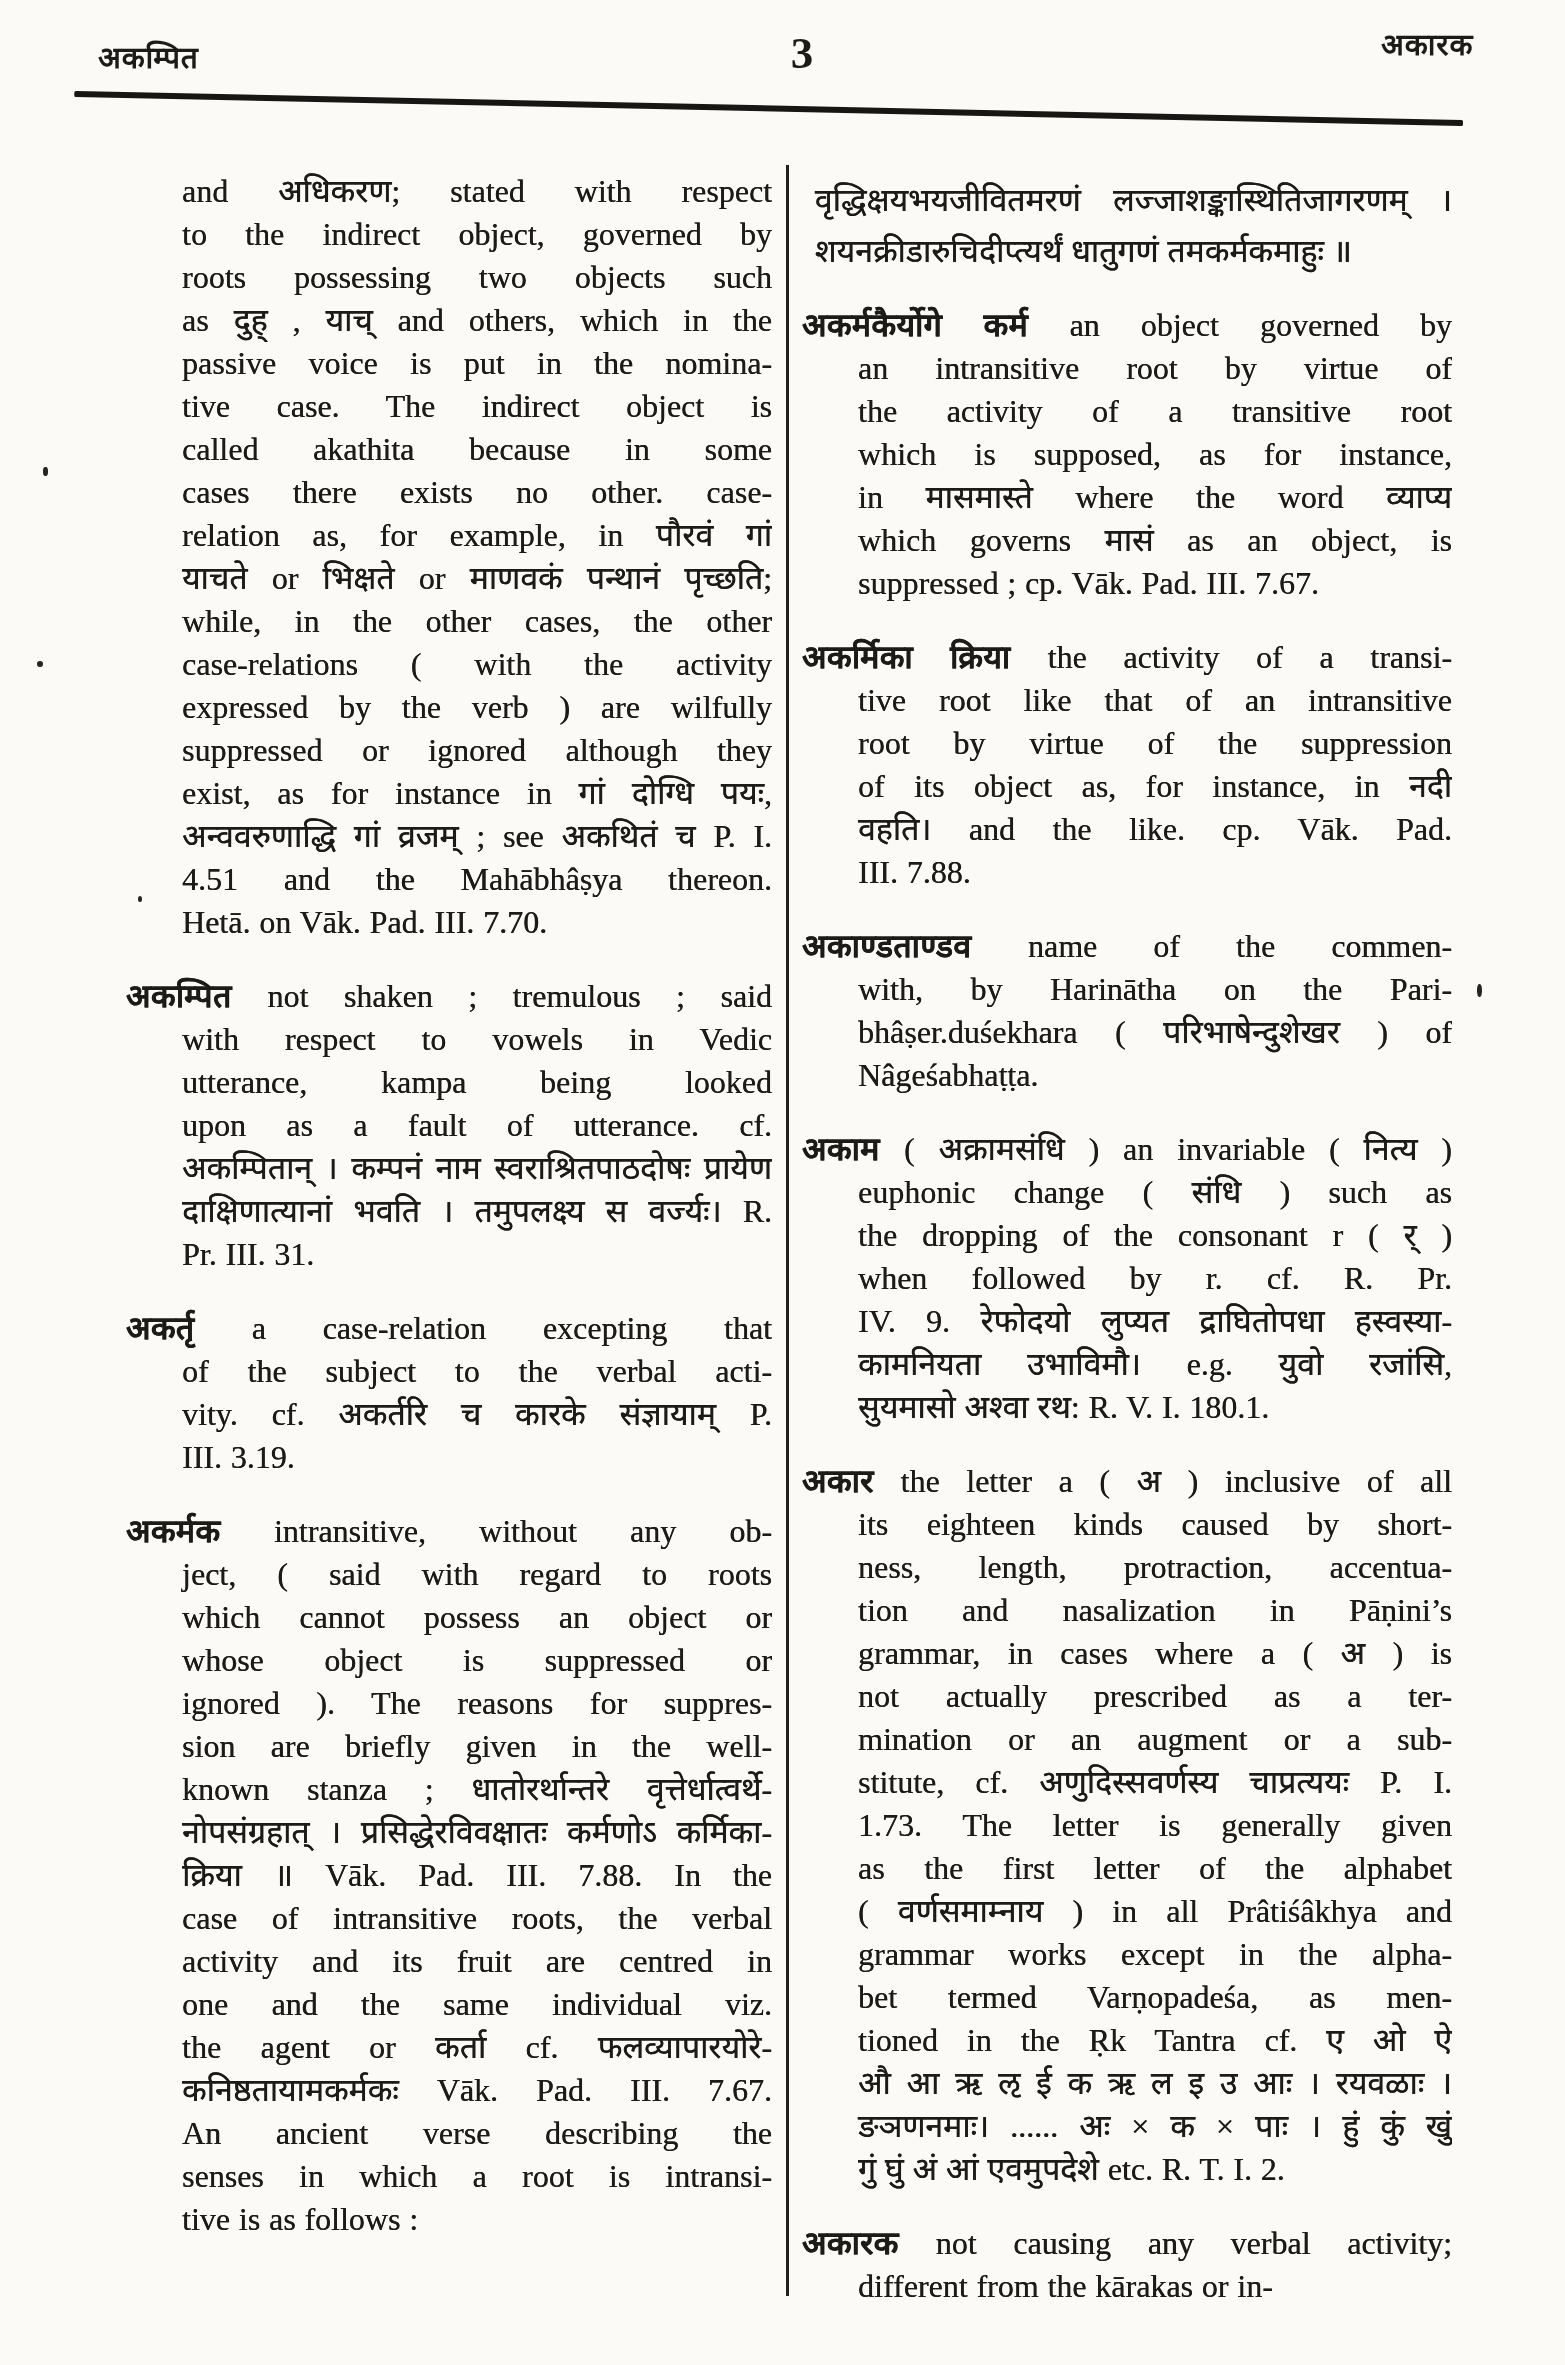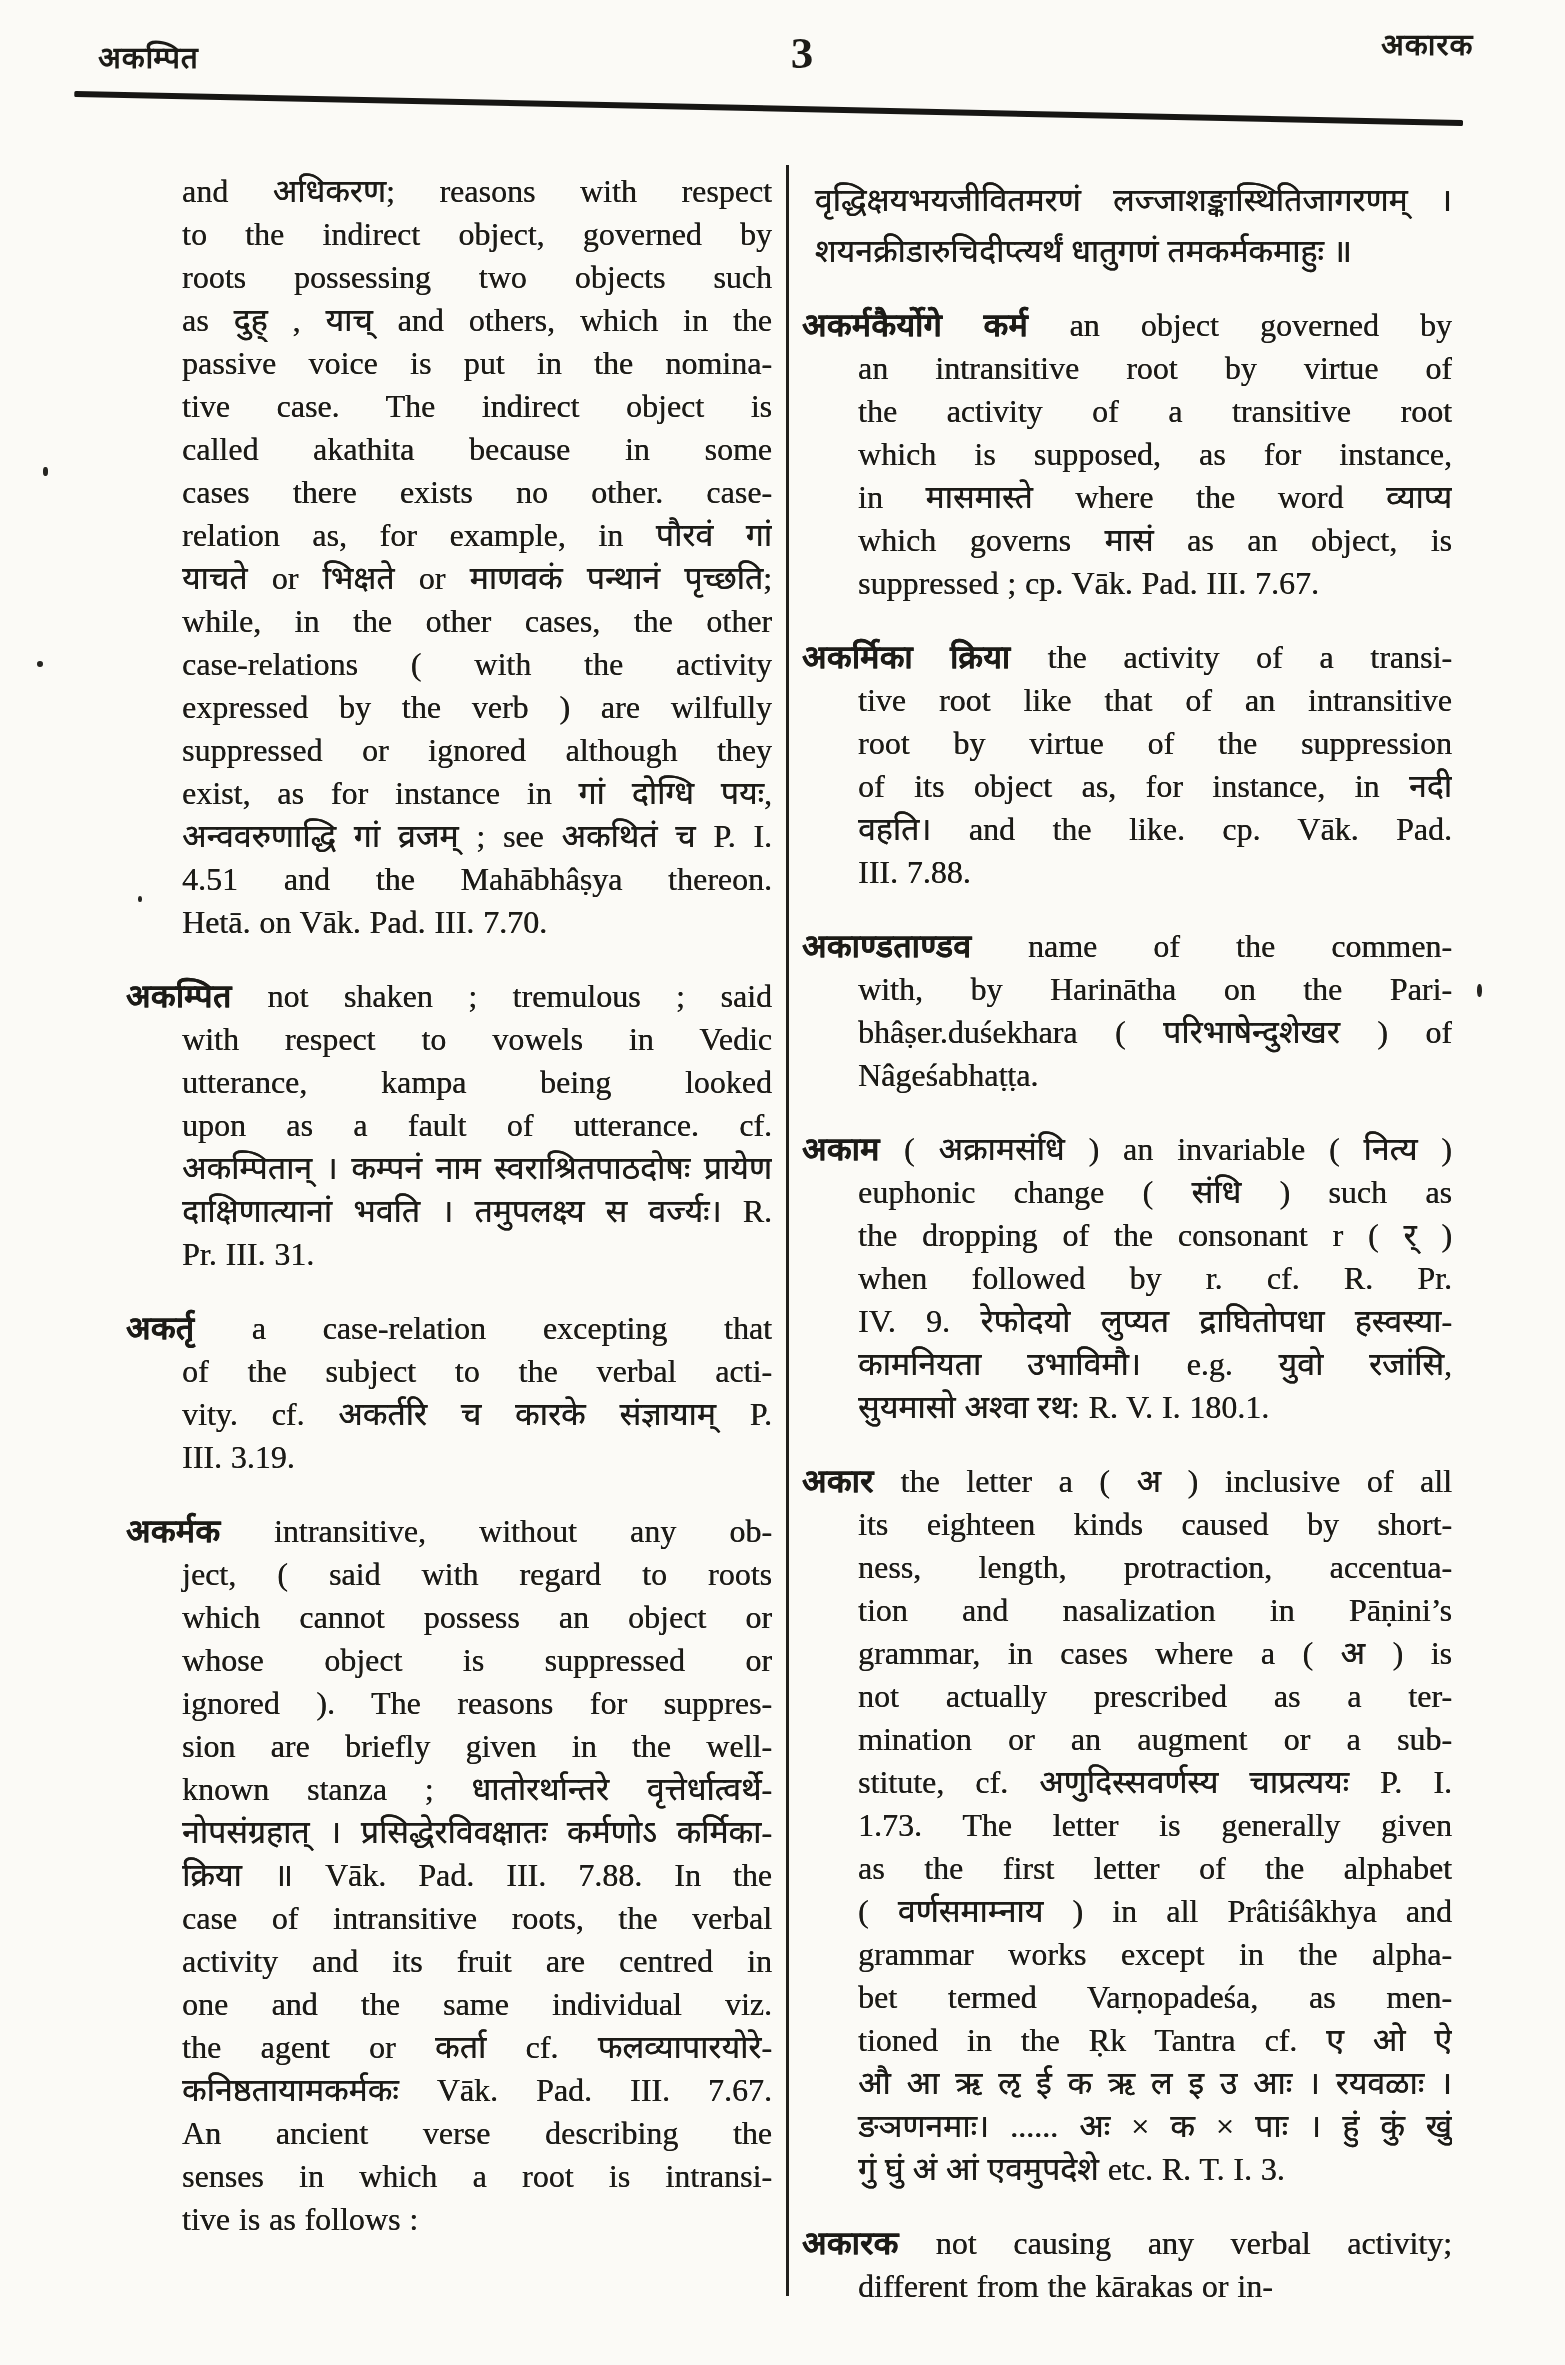--- a/index.html
+++ b/index.html
@@ -63,21 +63,21 @@
 
   <span class="page-number">3</span>
 
   <span class="running-head right">अकारक</span>
 
   <div class="header-rule"></div>
 
   <div class="col-divider"></div>
 
   <div class="column left">
-      <div class="line"><span>and अधिकरण; reasons with respect</span></div>
+      <div class="line"><span>and अधिकरण; stated with respect</span></div>
       <div class="line"><span>to the indirect object, governed by</span></div>
       <div class="line"><span>roots possessing two objects such</span></div>
       <div class="line"><span>as दुह् , याच् and others, which in the</span></div>
       <div class="line"><span>passive voice is put in the nomina-</span></div>
       <div class="line"><span>tive case.  The indirect object is</span></div>
       <div class="line"><span>called akathita because in some</span></div>
       <div class="line"><span>cases there exists no other. case-</span></div>
       <div class="line"><span>relation as, for example, in पौरवं गां</span></div>
       <div class="line"><span>याचते or भिक्षते or माणवकं पन्थानं पृच्छति;</span></div>
       <div class="line"><span>while, in the other cases, the other</span></div>
@@ -154,21 +154,21 @@
       <div class="line"><span>mination or an augment or a sub-</span></div>
       <div class="line"><span>stitute, cf. अणुदिस्सवर्णस्य चाप्रत्ययः P. I.</span></div>
       <div class="line"><span>1.73.  The letter is generally given</span></div>
       <div class="line"><span>as the first letter of the alphabet</span></div>
       <div class="line"><span>( वर्णसमाम्नाय ) in all Prâtiśâkhya and</span></div>
       <div class="line"><span>grammar works except in the alpha-</span></div>
       <div class="line"><span>bet termed Varṇopadeśa, as men-</span></div>
       <div class="line"><span>tioned in the Ṛk Tantra cf. ए ओ ऐ</span></div>
       <div class="line"><span>औ आ ऋ ऌ ई क ऋ ल इ उ आः । रयवळाः ।</span></div>
       <div class="line"><span>ङञणनमाः। ...... अः × क × पाः । हुं कुं खुं</span></div>
-      <div class="line para-end"><span>गुं घुं अं आं एवमुपदेशे etc. R. T. I. 3.</span></div>
+      <div class="line para-end"><span>गुं घुं अं आं एवमुपदेशे etc. R. T. I. 2.</span></div>
       <div class="line entry-start entry-gap"><span class="headword">अकारक </span><span>not causing any verbal activity;</span></div>
       <div class="line para-end"><span>different from the kārakas or in-</span></div>
     </div>
 
   <div class="speck s1"></div>
   <div class="speck s2"></div>
   <div class="speck s3"></div>
   <div class="speck s4"></div>
 
 </div>

